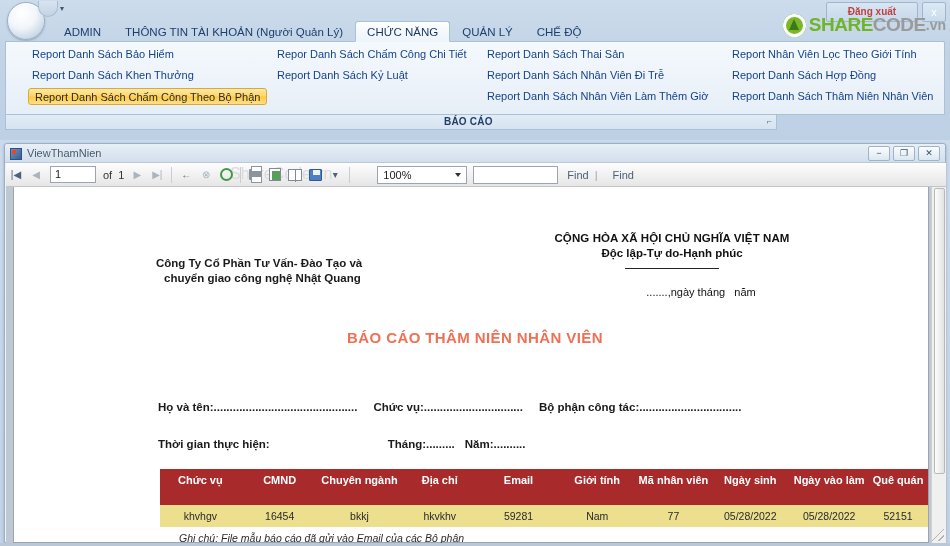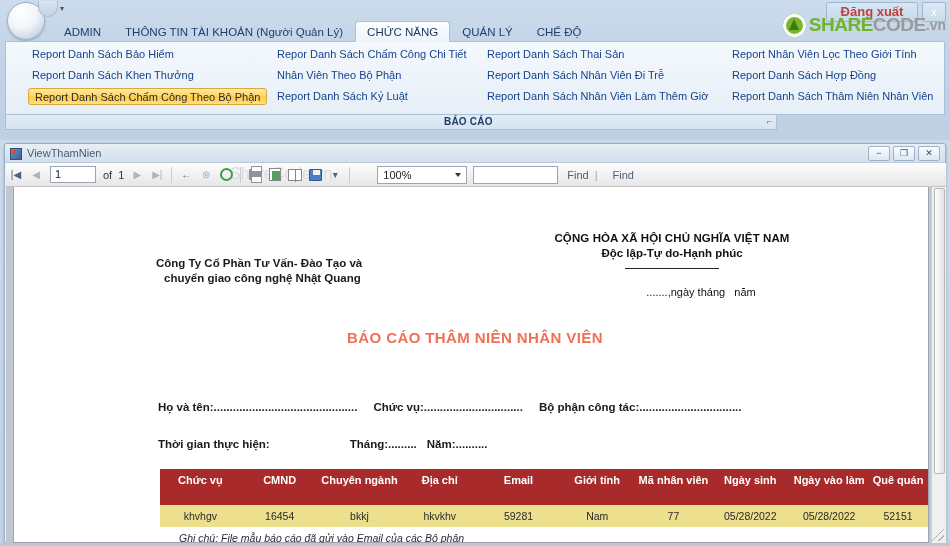--- a/index.html
+++ b/index.html
@@ -117,21 +117,21 @@
     position: absolute; right: 4px; top: 2px;
     font-size: 9px; color: #5d7490; line-height: 9px;
   }
 
   
   .logout {
     position: absolute; right: 32px; top: 2px;
     width: 92px; height: 20px;
     background: linear-gradient(180deg,#d8e6f3,#c6d8ea);
     border: 1px solid #9fb6cc; border-radius: 2px;
-    font-size: 13px; color: #c04040; font-weight: bold;
+    font-size: 10px; color: #c04040; font-weight: bold;
     text-align: center; line-height: 18px;
     cursor: default;
   }
   .closebtn {
     position: absolute; right: 4px; top: 2px;
     width: 24px; height: 20px;
     background: linear-gradient(180deg,#dce9f5,#c9dbeb);
     border: 1px solid #9fb6cc; border-radius: 2px;
     font-size: 11px; color: #ffffff; text-align: center; line-height: 18px;
     cursor: default;
@@ -305,21 +305,21 @@
 
   .fieldrow1 {
     position: absolute; left: 144px; top: 214px; width: 700px;
     font-size: 11.5px; font-weight: bold; color: #1a1a1a;
   }
   .fieldrow1 span.gap { display: inline-block; width: 16px; }
   .fieldrow2 {
     position: absolute; left: 144px; top: 251px; width: 700px;
     font-size: 11.5px; font-weight: bold; color: #1a1a1a;
   }
-  .fieldrow2 .right { display: inline-block; margin-left: 80px; }
+  .fieldrow2 .right { display: inline-block; margin-left: 118px; }
   .fieldrow2 .right .sp { display: inline-block; width: 10px; }
 
   
   .dtable {
     position: absolute; left: 146px; top: 282px;
     border-collapse: collapse;
     table-layout: fixed;
   }
   .dtable th {
     background: #a92a2a;
@@ -402,21 +402,20 @@
       <div class="ribbon-grid">
 
         <div class="rcol">
           <div class="rlink">Report Danh Sách Bảo Hiểm</div>
           <div class="rlink">Report Danh Sách Khen Thưởng</div>
           <div class="rlink sel">Report Danh Sách Chấm Công Theo Bộ Phận</div>
         </div>
 
         <div class="rcol">
           <div class="rlink">Repor Danh Sách Chấm Công Chi Tiết</div>
-          <div class="rlink">Nhân Viên Theo Bộ Phận</div>
           <div class="rlink">Report Danh Sách Kỷ Luật</div>
         </div>
 
         <div class="rcol">
           <div class="rlink">Report Danh Sách Thai Sản</div>
           <div class="rlink">Report Danh Sách Nhân Viên Đi Trễ</div>
           <div class="rlink">Report Danh Sách Nhân Viên Làm Thêm Giờ</div>
         </div>
 
         <div class="rcol">

